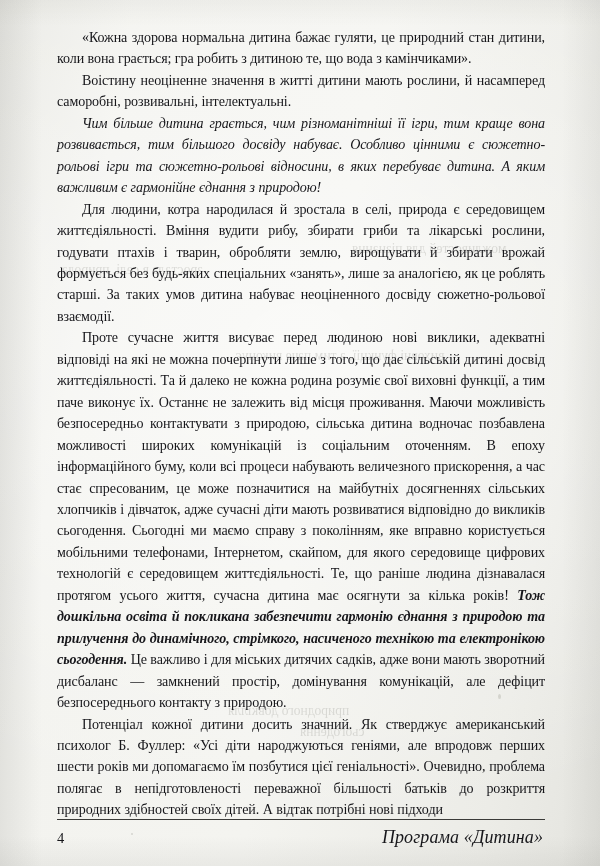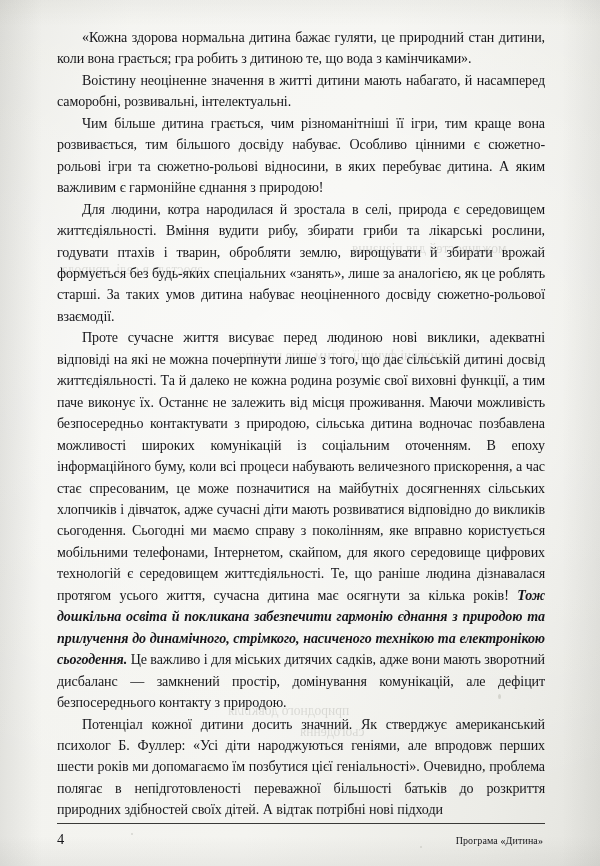--- a/index.html
+++ b/index.html
@@ -49,20 +49,21 @@
     margin: 0;
     font-size: 14.05px;
     line-height: 21.45px;
     text-align: justify;
     text-indent: 25px;
     letter-spacing: -0.1px;
     word-spacing: 0.1px;
     -webkit-font-smoothing: none;
   }
   p.para.italic {
+    font-style: italic;
   }
   .it { font-style: italic; font-weight: bold; }
 
   
   .ghost {
     position: absolute;
     font-family: "Liberation Serif", "DejaVu Serif", serif;
     font-size: 13.6px;
     line-height: 21.4px;
     color: #9a9a94;
@@ -89,23 +90,24 @@
     display: flex;
     justify-content: space-between;
     align-items: baseline;
     font-size: 13.2px;
   }
   .folio {
     font-size: 14.5px;
     letter-spacing: 0.2px;
   }
   .running-head {
-    font-size: 10px;
+    font-size: 18px;
     letter-spacing: 0.1px;
     padding-right: 2px;
+    font-style: italic;
   }
 
   
   .speckle {
     position: absolute;
     background: #b9b9b2;
     border-radius: 50%;
     opacity: 0.5;
     pointer-events: none;
   }
@@ -120,21 +122,21 @@
     <div class="ghost" style="top:259px; left:62px;">зростала в селі, природа</div>
     <div class="ghost" style="top:345px; left:236px;">виховні функції, а тим паче виконує</div>
     <div class="ghost" style="top:700px; left:228px;">природного довкілля</div>
     <div class="ghost" style="top:721px; left:300px;">сьогодення</div>
   </div>
 
   <div class="textblock">
 
     <p class="para">«Кожна здорова нормальна дитина бажає гуляти, це природний стан дитини, коли вона грається; гра робить з дитиною те, що вода з камінчиками».</p>
 
-    <p class="para">Воістину неоціненне значення в житті дитини мають набагато, й насамперед саморобні, розвивальні, інтелектуальні.</p>
+    <p class="para">Воістину неоціненне значення в житті дитини мають рослини, й насамперед саморобні, розвивальні, інтелектуальні.</p>
 
     <p class="para italic">Чим більше дитина грається, чим різноманітніші її ігри, тим краще вона розвивається, тим більшого досвіду набуває. Особливо цінними є сюжетно-рольові ігри та сюжетно-рольові відносини, в яких перебуває дитина. А яким важливим є гармонійне єднання з природою!</p>
 
 
     <p class="para">Для людини, котра народилася й зростала в селі, природа є середовищем життєдіяльності. Вміння вудити рибу, збирати гриби та лікарські рослини, годувати птахів і тварин, обробляти землю, вирощувати й збирати врожай формується без будь-яких спеціальних «занять», лише за аналогією, як це роблять старші. За таких умов дитина набуває неоціненного досвіду сюжетно-рольової взаємодії.</p>
 
     <p class="para">
       <span>Проте сучасне життя висуває перед людиною нові виклики, адекватні відповіді на які не можна почерпнути лише з того, що дає сільській дитині досвід життєдіяльності. Та й далеко не кожна родина розуміє свої виховні функції, а тим паче виконує їх. Останнє не залежить від місця проживання. Маючи можливість безпосередньо контактувати з природою, сільська дитина водночас позбавлена можливості широких комунікацій із соціальним оточенням. В епоху інформаційного буму, коли всі процеси набувають величезного прискорення, а час стає спресованим, це може позначитися на майбутніх досягненнях сільських хлопчиків і дівчаток, адже сучасні діти мають розвиватися відповідно до викликів сьогодення. Сьогодні ми маємо справу з поколінням, яке вправно користується мобільними телефонами, Інтернетом, скайпом, для якого середовище цифрових технологій є середовищем життєдіяльності. Те, що раніше людина дізнавалася протягом усього життя, сучасна дитина має осягнути за кілька років! </span><span class="it">Тож дошкільна освіта й покликана забезпечити гармонію єднання з природою та прилучення до динамічного, стрімкого, насиченого технікою та електронікою сьогодення. </span><span>Це важливо і для міських дитячих садків, адже вони мають зворотний дисбаланс — замкнений простір, домінування комунікацій, але дефіцит безпосереднього контакту з природою.</span>
     </p>
 

